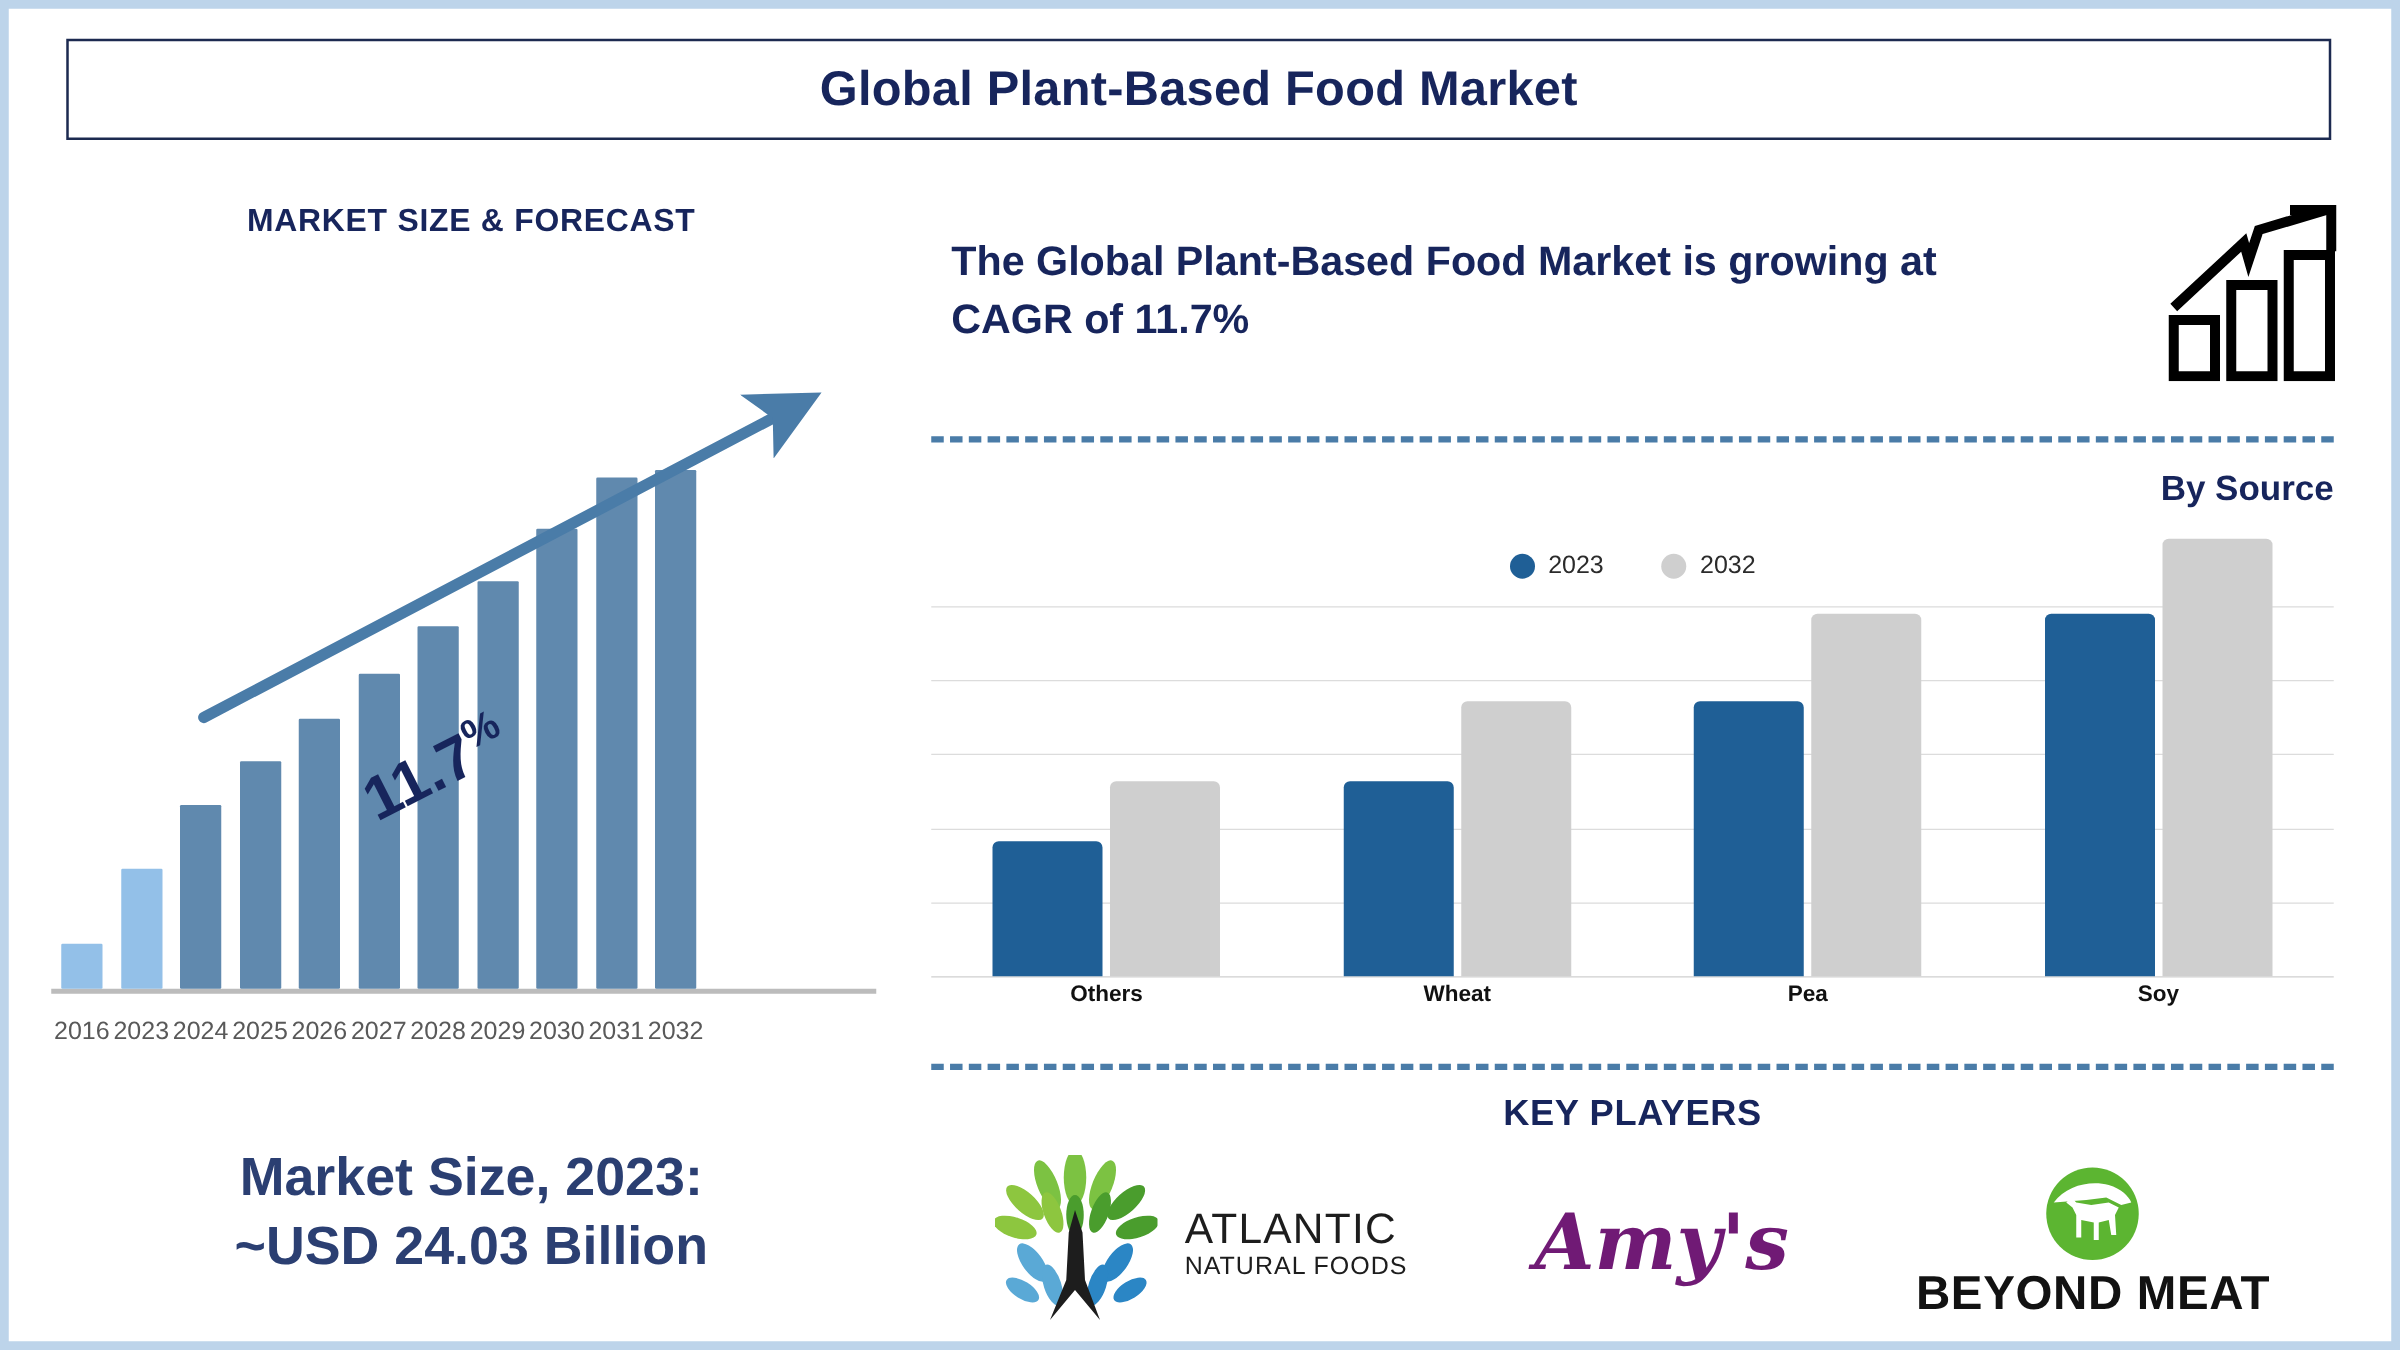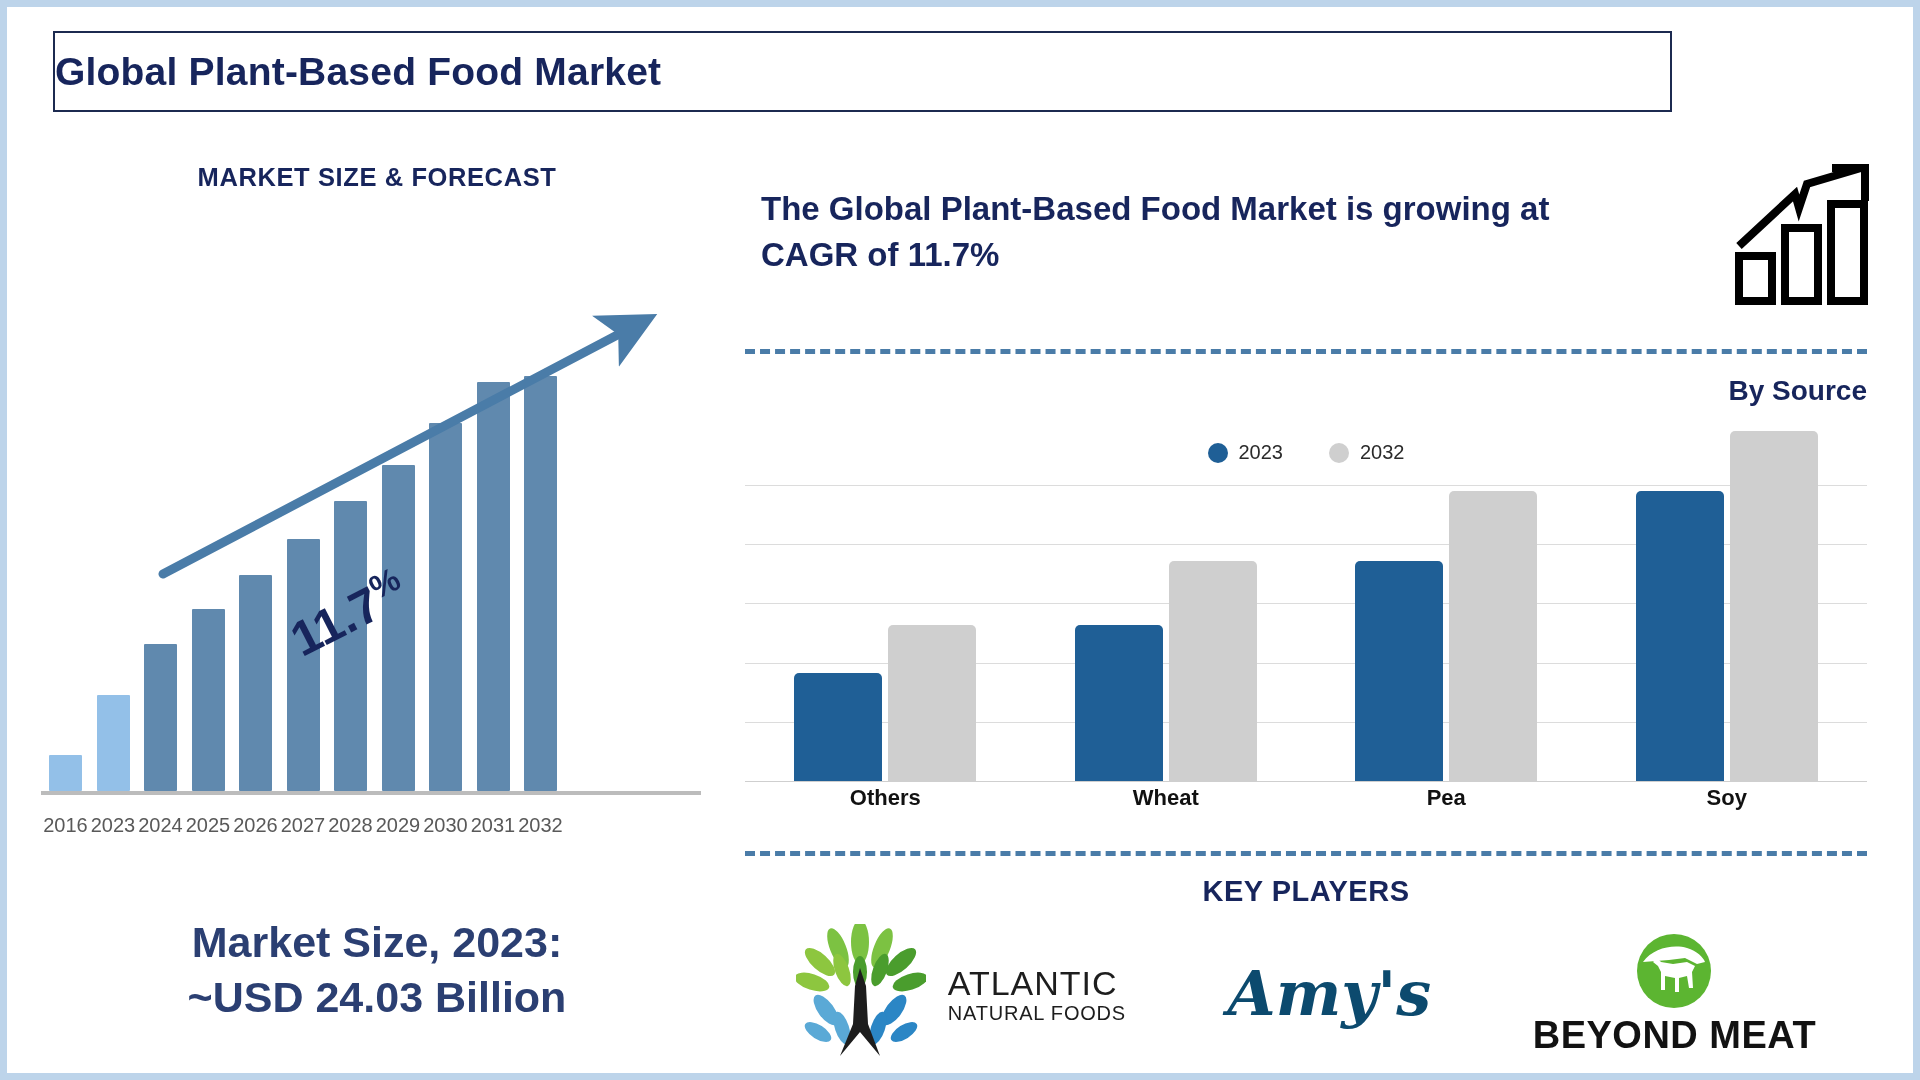--- a/index.html
+++ b/index.html
@@ -13,23 +13,23 @@
     position: relative;
     width: 1920px; height: 1080px;
     background: #ffffff;
     border: 7px solid #bdd4ea;
   }
 
   
   #title-box {
     position: absolute;
     left: 46px; top: 24px;
-    width: 1619px; height: 81px;
+    width: 1812px; height: 81px;
     border: 2px solid #1c2a50;
-    display: flex; align-items: center; 
+    display: flex; align-items: center; justify-content: center;
     background: #fff;
   }
   #title-text {
     font-size: 39px; font-weight: bold; color: #17255c;
     letter-spacing: .2px;
   }
 
   
   #left-panel {
     position: absolute;
@@ -135,21 +135,21 @@
     height: 1px; background: #dcdcdc;
   }
   .gridline.base { background: #cfcfcf; }
   .src-bar {
     position: absolute; bottom: 0;
     border-radius: 5px 5px 0 0;
   }
   .src-cat-label {
     position: absolute; top: 300px;
     text-align: center;
-    font-size: 22px; font-weight: bold; color: #111;
+    font-size: 18px; font-weight: bold; color: #111;
   }
 
   #key-players-title {
     position: absolute; left: 0; top: 738px; width: 1122px;
     text-align: center;
     font-size: 29px; font-weight: bold; color: #17255c;
     letter-spacing: .5px;
   }
 
   #logos {
@@ -158,21 +158,21 @@
     display: flex; align-items: center; justify-content: space-around;
   }
   .logo-cell { display: flex; align-items: center; justify-content: center; }
   .atl-wrap { display: flex; align-items: center; gap: 22px; }
   .atl-text { display: flex; flex-direction: column; line-height: 1; }
   .atl-t1 { font-size: 34px; color: #1d1d1d; letter-spacing: 1px; }
   .atl-t2 { font-size: 20px; color: #1d1d1d; letter-spacing: .8px; margin-top: 3px; }
   .amys-text {
     font-family: "DejaVu Serif", serif;
     font-size: 62px; font-style: italic; font-weight: bold;
-    color: #0c4a6e; line-height: 1;
+    color: #701a75; line-height: 1;
   }
   .bm-wrap { display: flex; flex-direction: column; align-items: center; gap: 4px; }
   .bm-text { font-size: 38px; font-weight: bold; color: #121212; letter-spacing: .5px; }
 </style>
 </head>
 <body>
 
 <div id="page">
 
   <div id="title-box">

